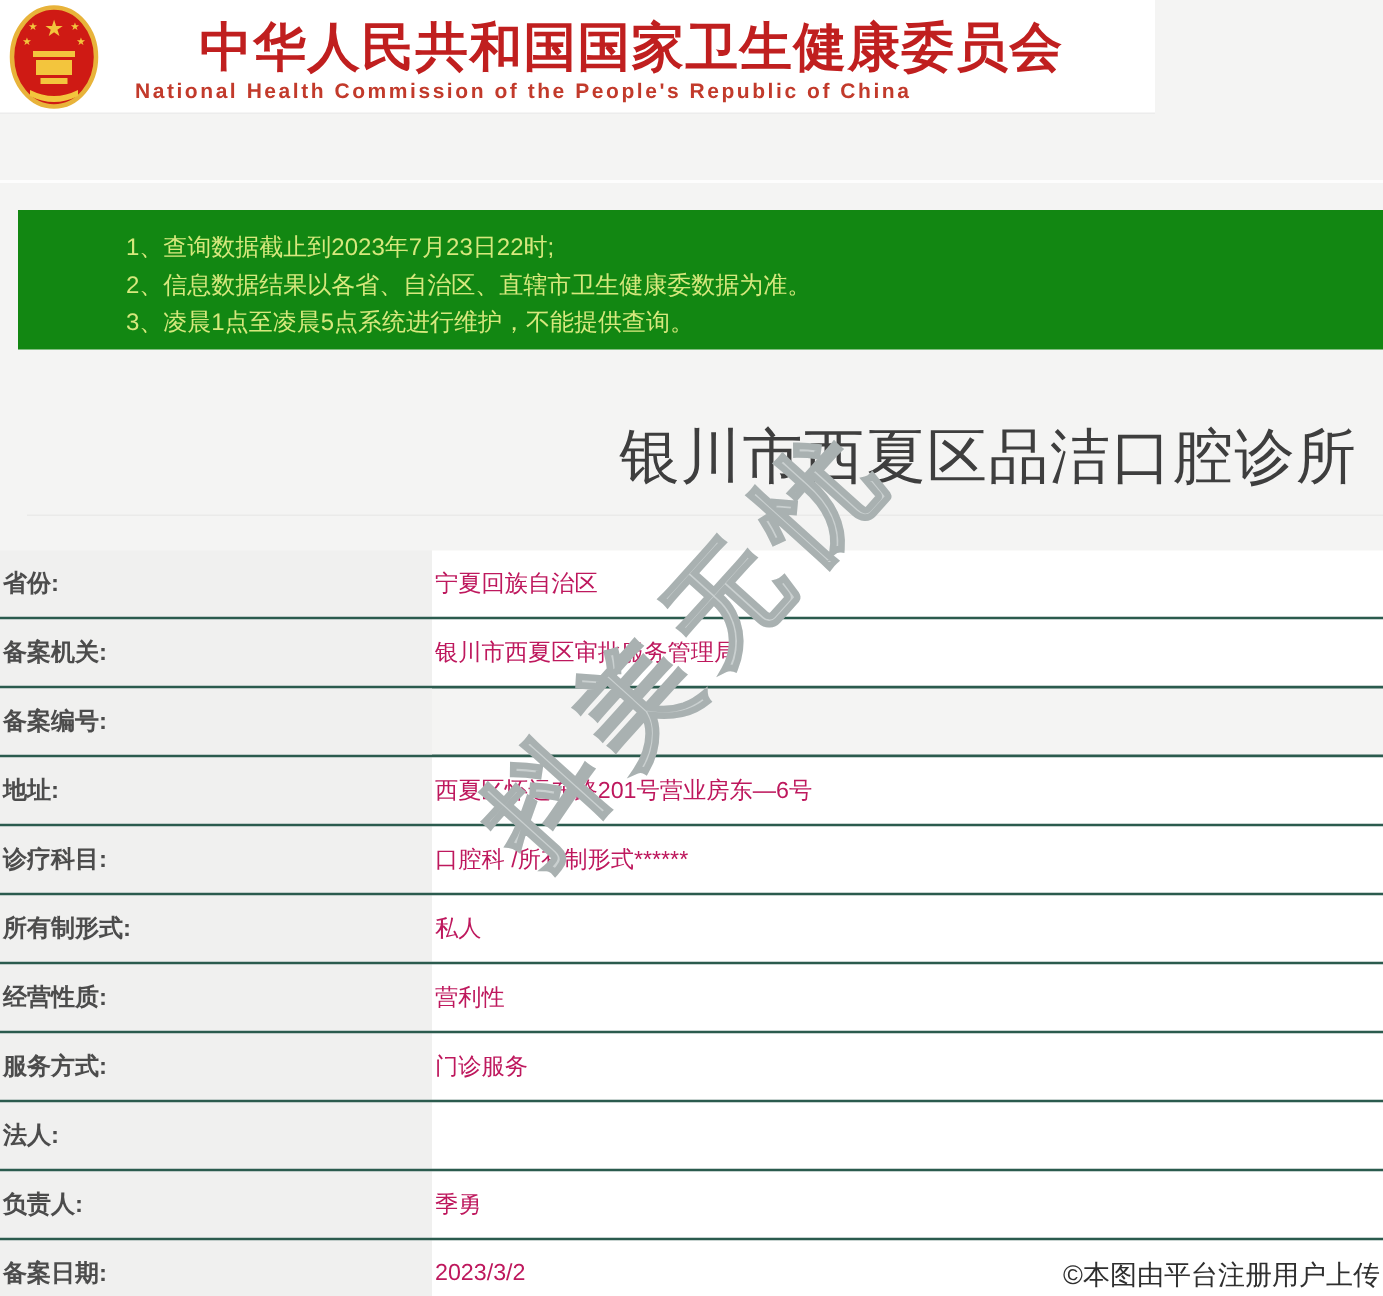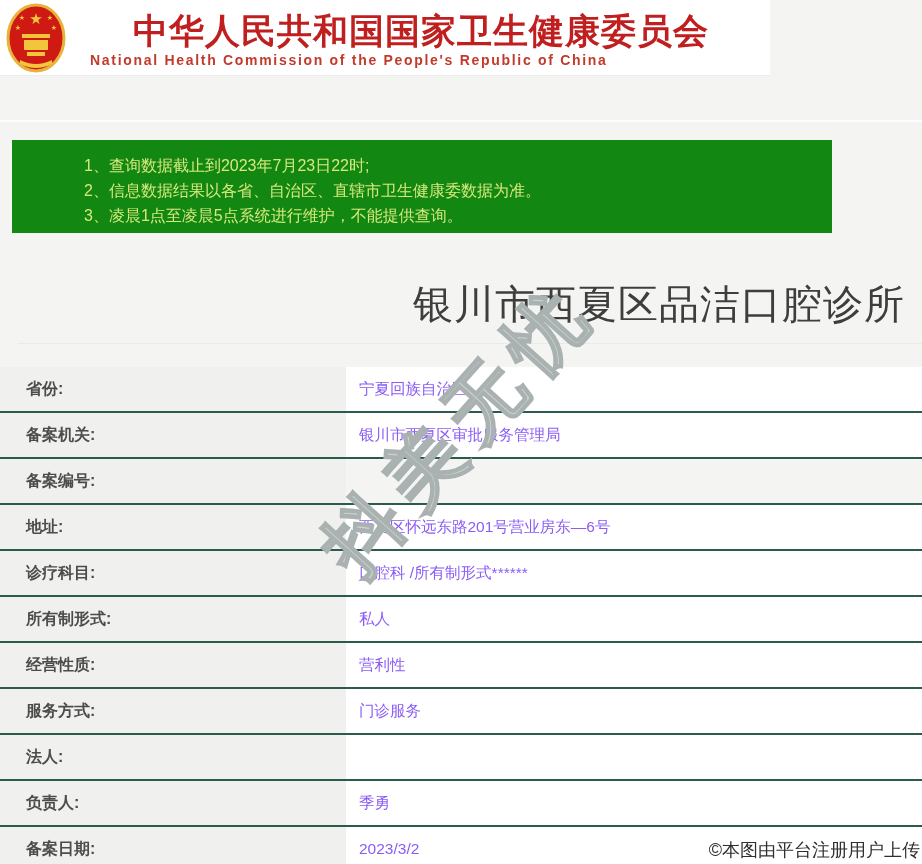--- a/index.html
+++ b/index.html
@@ -23,44 +23,44 @@
     position:absolute; left:90px; top:52px; white-space:nowrap;
     font-size:14px; font-weight:bold; color:#c23a2b; letter-spacing:1.7px;text-align:center;
   }
   
   .top-divider {
     position:absolute; left:0; top:120px; width:922px; height:1px;
     background:#d8d8d8; border-bottom:2px solid #fdfdfd;
   }
   
   .notice {
-    position:absolute; left:12px; top:140px; width:820px; height:93px;
+    position:absolute; left:12px; top:140px; width:910px; height:93px;
     background:#128712; padding:13px 10px 0 72px;
     font-size:16px; line-height:25px; color:#d7e87d;
   }
   .notice-line { white-space:nowrap; }
   
   .record-title {
     position:absolute; left:413px; top:277px; white-space:nowrap;
     font-size:40px; color:#3e3e3e; letter-spacing:1px;
   }
   .subtle-line {
     position:absolute; left:18px; top:343px; width:904px; height:1px;
     background:#eaeae9;
   }
   
   .record-table { position:absolute; left:0; top:367px; width:922px; }
   .row { display:flex; height:46px; border-bottom:2px solid #2b5b4e; }
   .label-cell {
-    width:346px; background:#f0f0ef; display:flex; align-items:center;
-    padding-left:26px; font-size:16px; font-weight:bold; color:#4c4c4c;
+    width:288px; background:#f0f0ef; display:flex; align-items:center;
+    padding-left:2px; font-size:16px; font-weight:bold; color:#4c4c4c;
   }
   .value-cell {
     flex:1; background:#ffffff; display:flex; align-items:center;
-    padding-left:13px; font-size:15.5px; color:#8b5cf6;
+    padding-left:2px; font-size:15.5px; color:#be185d;
   }
   
   .watermark {
     position:absolute; left:150px; top:378px; width:620px;
     text-align:center; white-space:nowrap; pointer-events:none;
     transform:rotate(-48deg);
     font-size:76px; letter-spacing:14px; font-weight:bold;
     color:rgba(255,255,255,0.25);
     -webkit-text-stroke:2px #a9b1b1;
     text-shadow:0 0 1px #b9c0c0;

